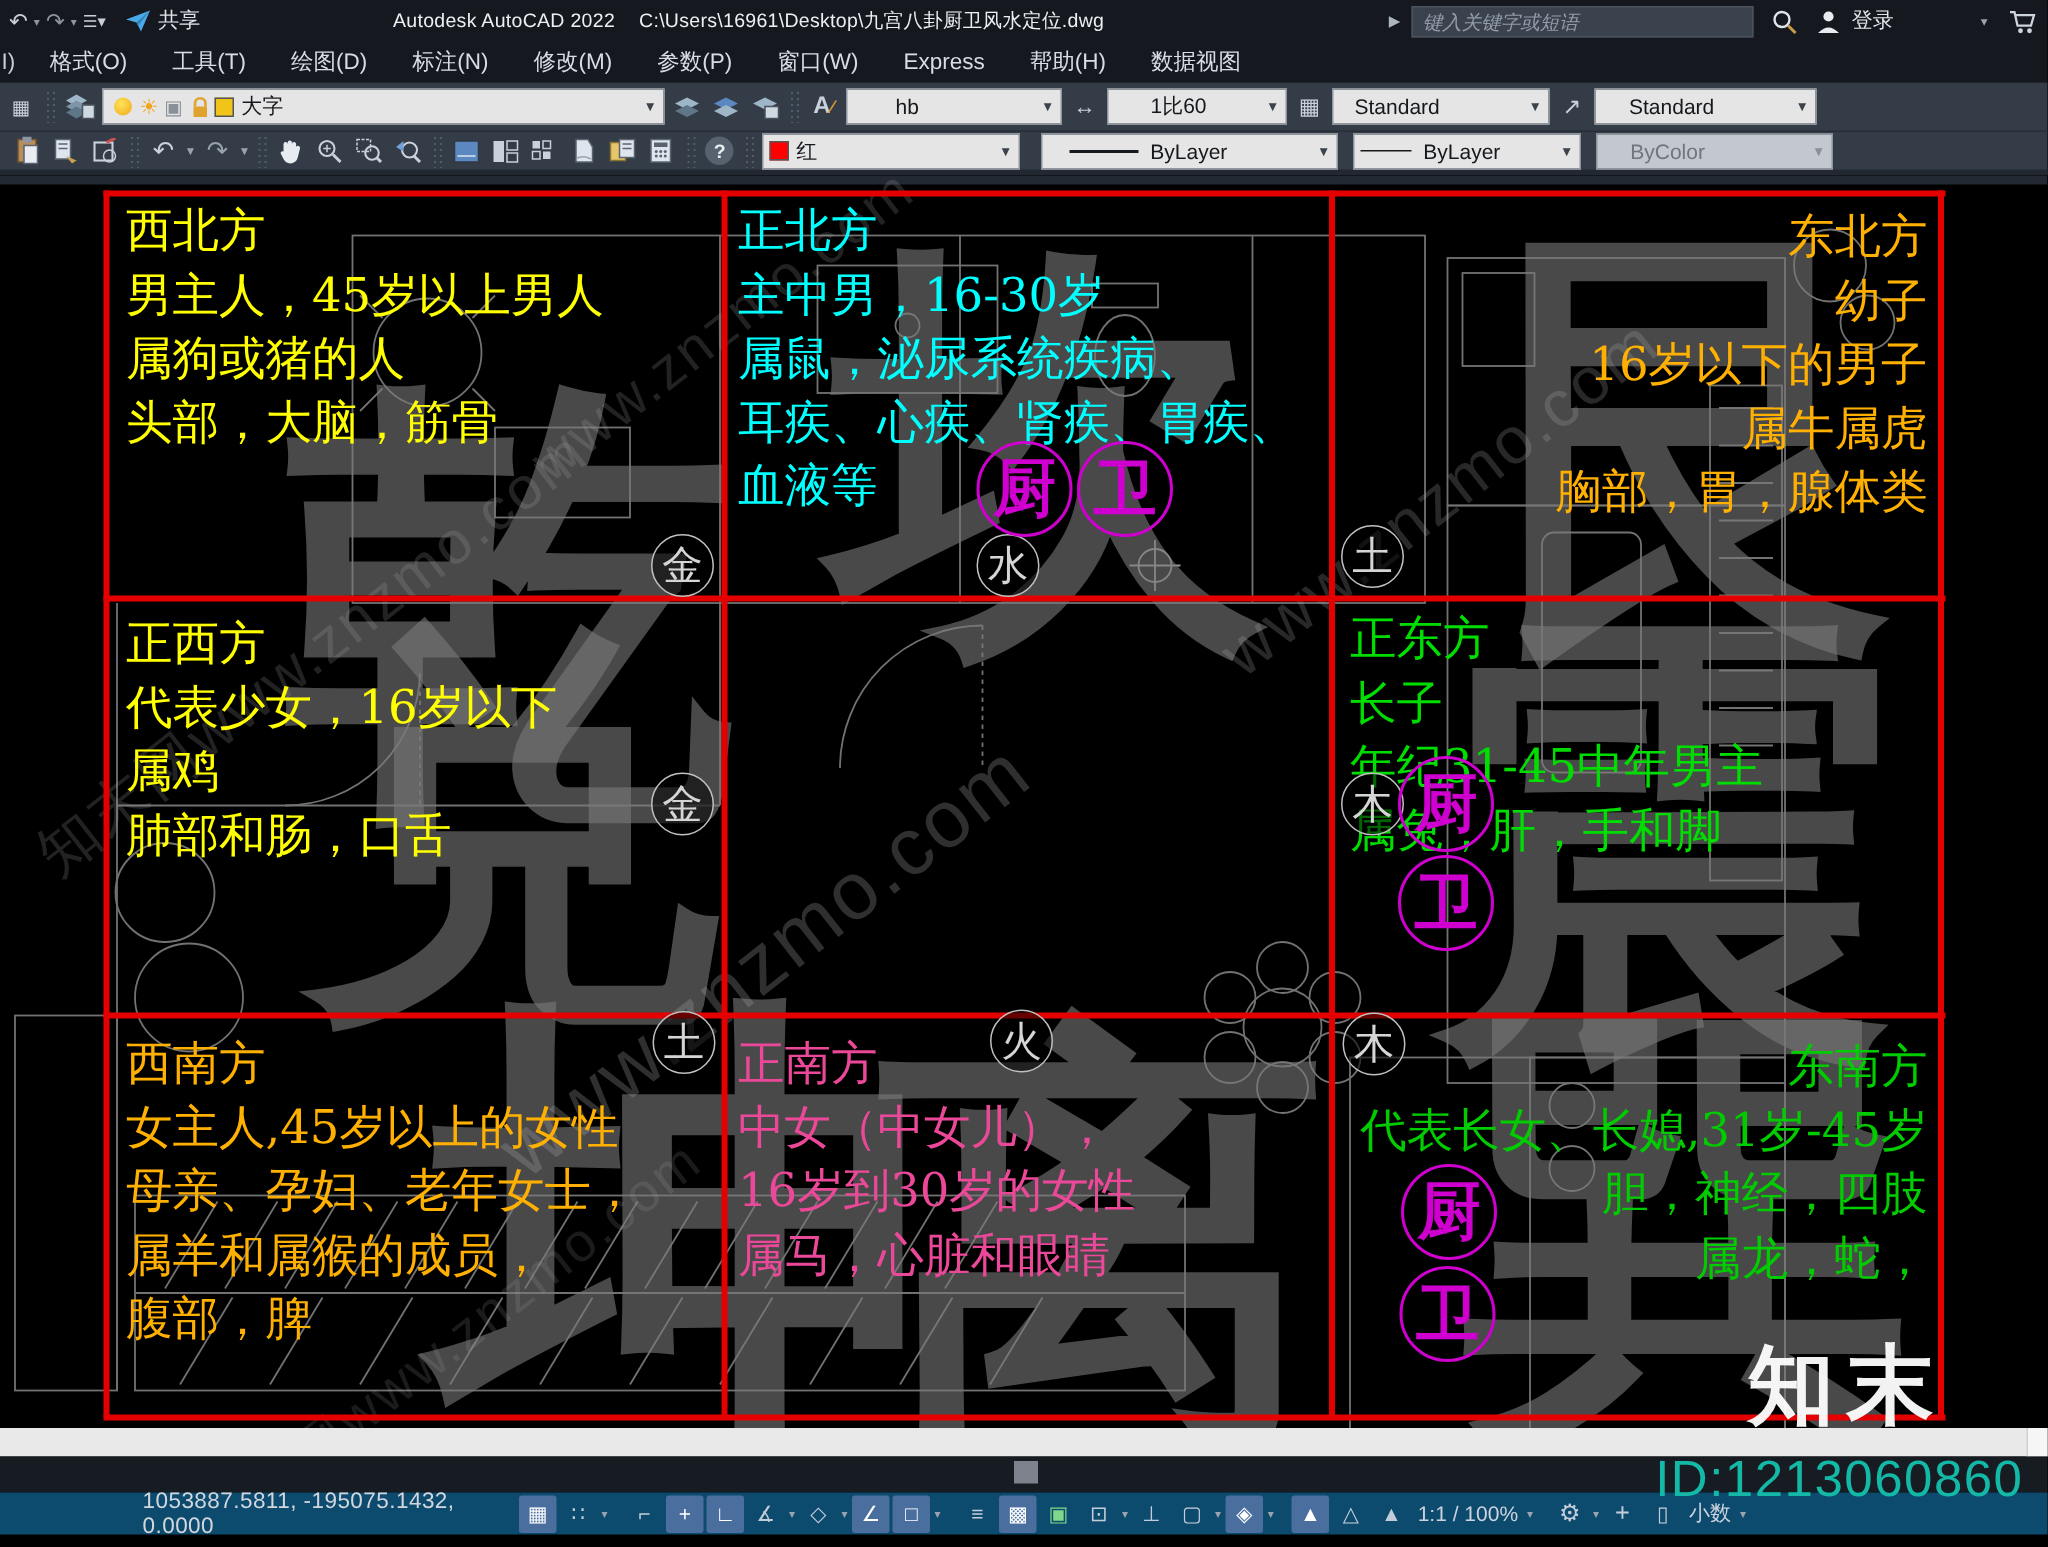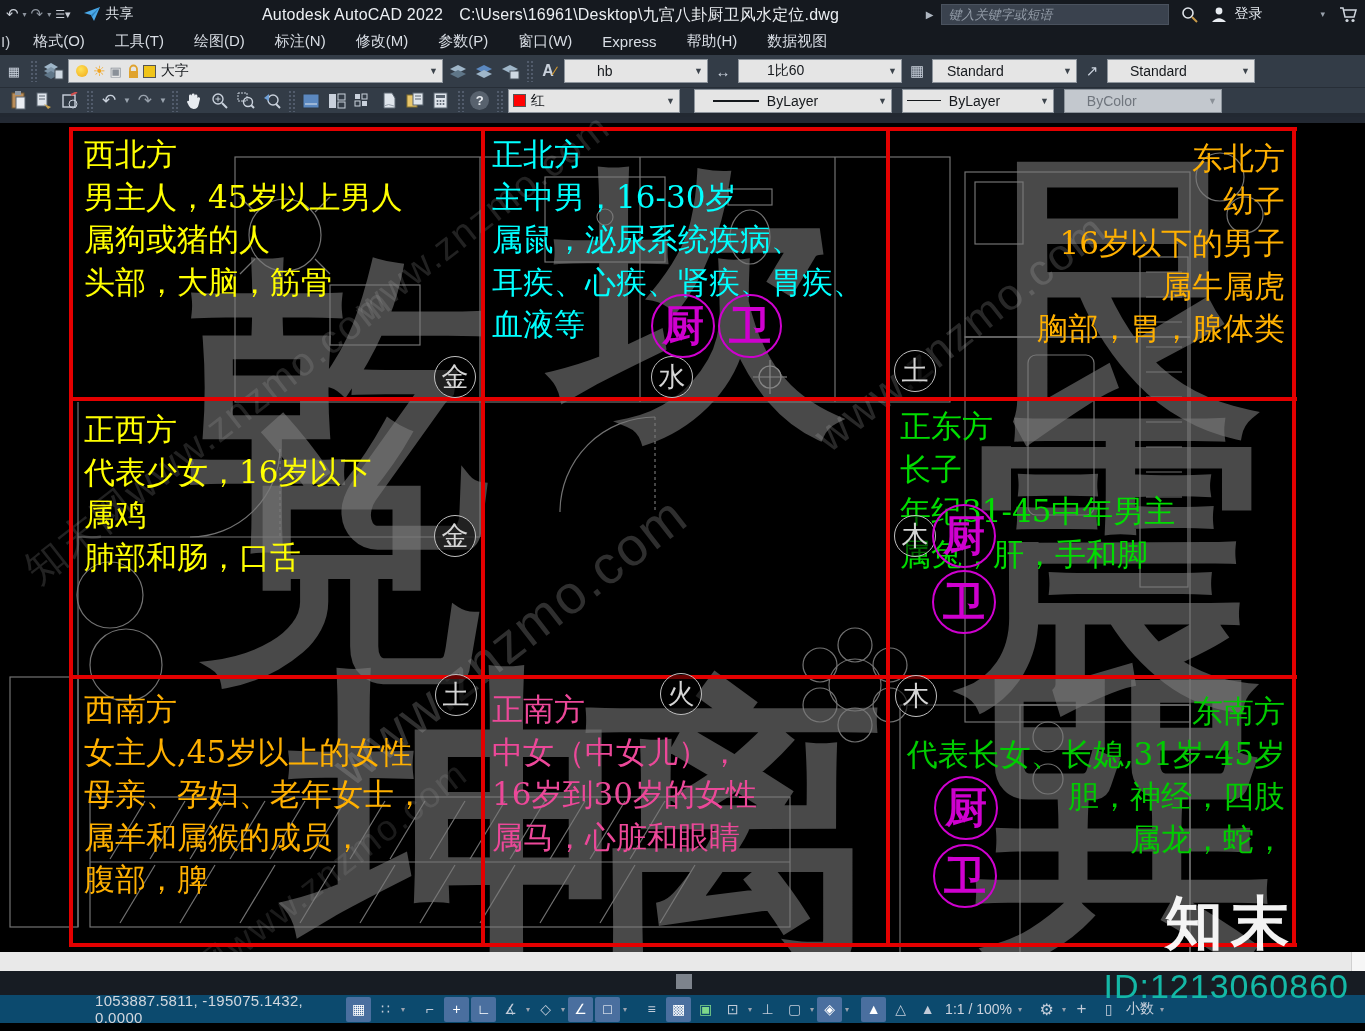--- a/index.html
+++ b/index.html
@@ -7,21 +7,21 @@
     font-family:"Liberation Sans", sans-serif; }
   .abs { position:absolute; }
 
   
   #titlebar { position:absolute; left:0; top:0; width:1365px; height:28px;
     background:#15191f; display:flex; align-items:center; color:#d6dbe2; }
   .qat { display:flex; align-items:center; gap:2px; margin-left:4px; }
   .qbtn { color:#c9ced6; font-size:15px; padding:0 2px; }
   .qcaret { color:#8d949e; font-size:8px; }
   .share { display:flex; align-items:center; gap:5px; margin-left:10px; font-size:14px; color:#dfe3e9; }
-  .titletext { position:absolute; left:262px; top:5px; font-size:16px; color:#eceff3; letter-spacing:.2px; }
+  .titletext { position:absolute; left:262px; top:5px; font-size:13px; color:#eceff3; letter-spacing:.2px; }
   .titletext .path { margin-left:16px; }
   .tb-right { position:absolute; right:0; top:0; height:28px; display:flex; align-items:center; }
   .mini-arrow { color:#aeb6c0; font-size:10px; margin-right:8px; }
   #searchbox { width:228px; height:21px; background:#3a424e; border:1px solid #4a525e;
     color:#cfd5dd; font-size:13px; font-style:italic; padding:0 6px; outline:none; }
   #searchbox::placeholder { color:#939ca8; font-style:italic; }
   .tb-ico { margin-left:12px; display:flex; align-items:center; }
   .login { margin-left:6px; font-size:14px; color:#e4e8ee; }
   .login-caret { margin-left:58px; color:#9aa2ad; font-size:9px; }
 
@@ -196,21 +196,21 @@
         <rect x="10" y="9" width="9" height="8" fill="#cfd9e2" stroke="#49525c"></rect>
       </svg>
   </span>
   <span class="grip"></span>
   <span class="tool" style="font-weight:bold;font-size:16px">A<span style="color:#d79b2e;font-size:12px">∕</span></span>
   <div class="combo" style="width:144px">
     <span style="margin-left:28px">hb</span>
     <span class="ccaret">▼</span>
   </div>
   <span class="tool">↔</span>
-  <div class="combo" style="width:164px">
+  <div class="combo" style="width:120px">
     <span style="margin-left:24px">1比60</span>
     <span class="ccaret">▼</span>
   </div>
   <span class="tool">▦</span>
   <div class="combo" style="width:145px">
     <span style="margin-left:10px">Standard</span>
     <span class="ccaret">▼</span>
   </div>
   <span class="tool">↗</span>
   <div class="combo" style="width:148px">

